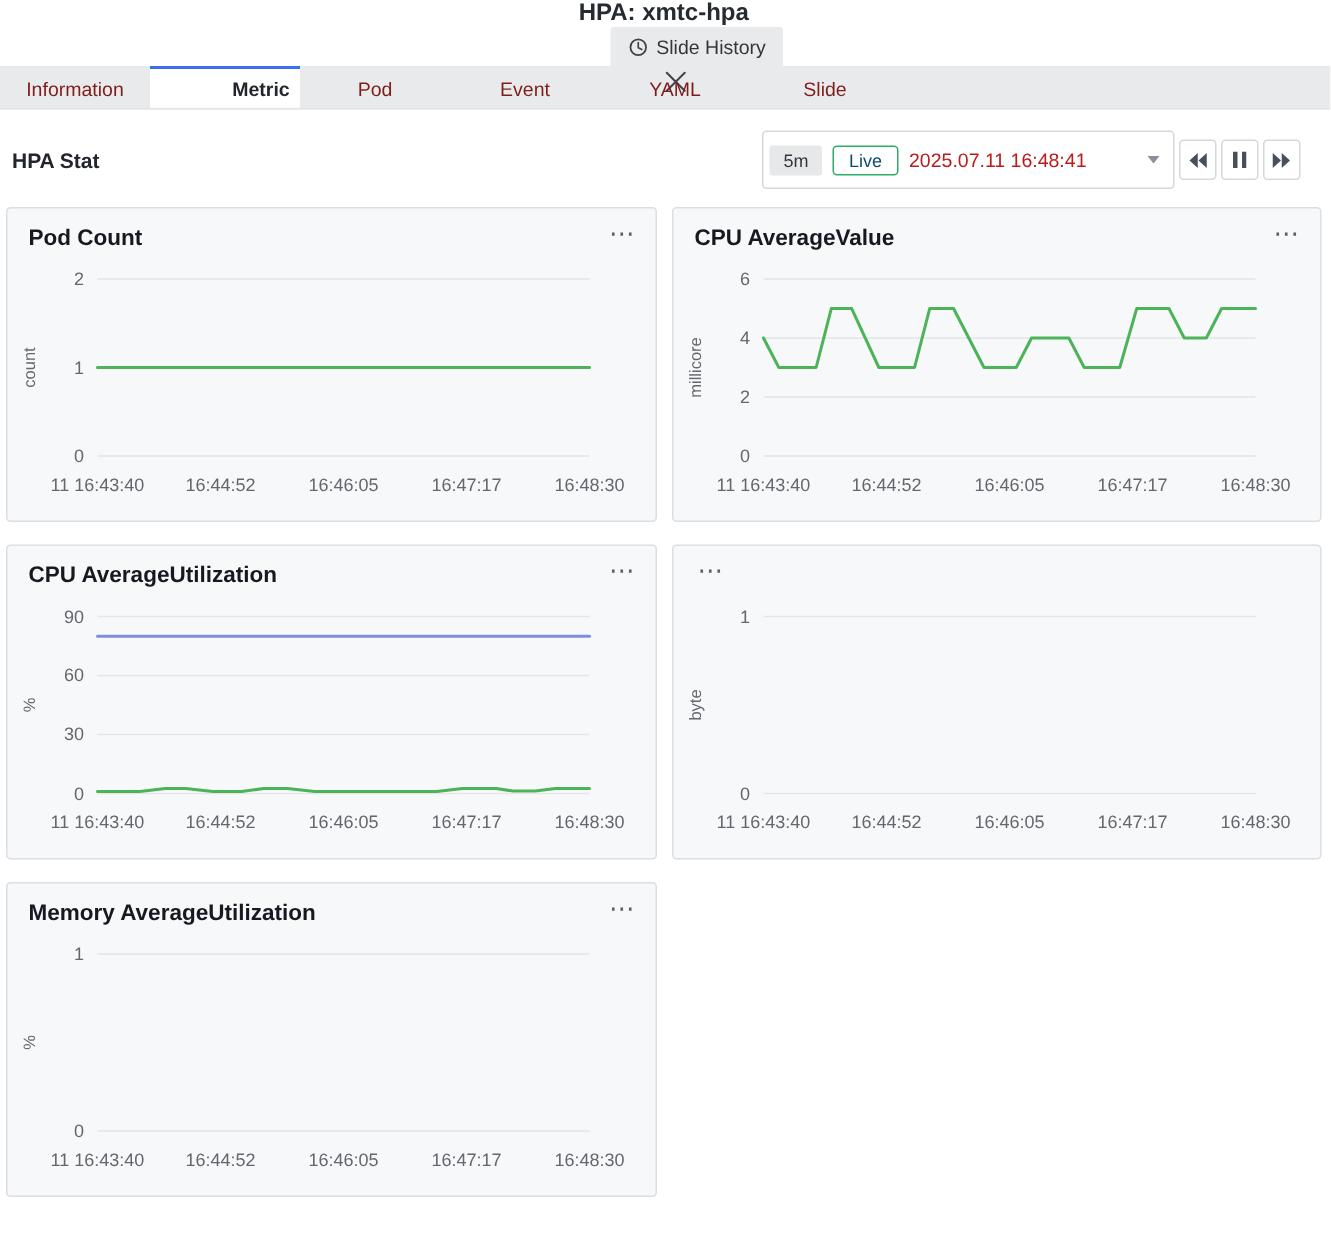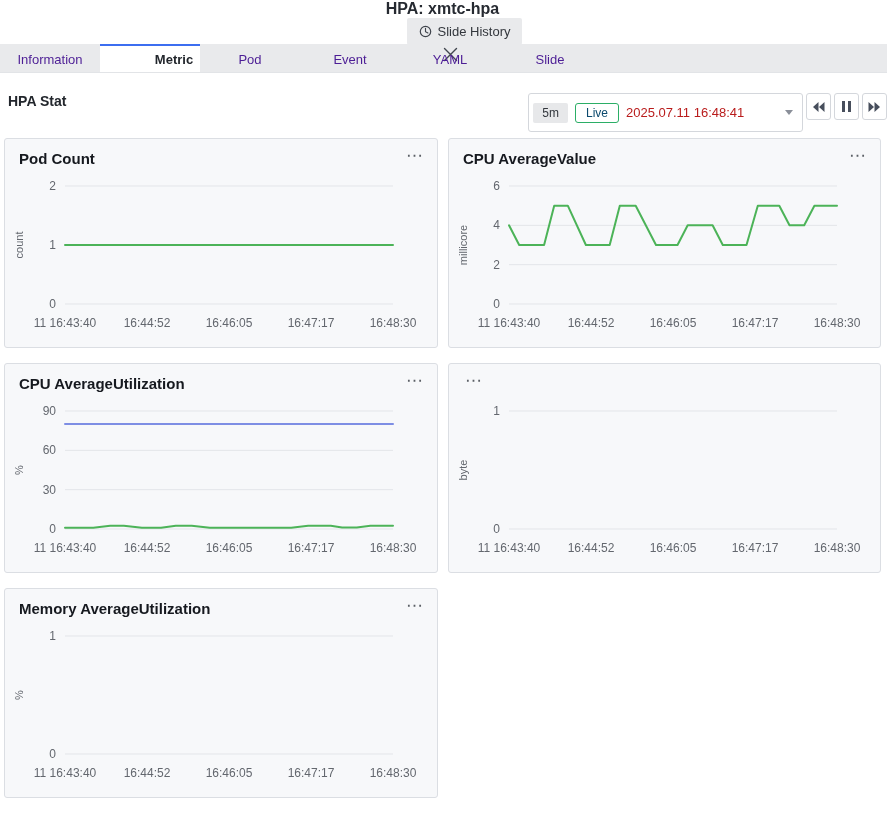--- a/index.html
+++ b/index.html
@@ -8,25 +8,25 @@
     font-family:"Liberation Sans", sans-serif;color:#33373d;
   }
   
   .header{display:flex;align-items:center;height:44px;padding:0 10px 0 8px;background:#fff;flex-direction:column;}
   .page-title{flex:1;font-size:16px;font-weight:bold;color:#262a31;}
   .slide-btn{display:flex;align-items:center;gap:6px;background:#e9eaec;border:none;border-radius:2px;
     padding:6px 12px;font-size:13px;color:#33373d;cursor:pointer;font-family:inherit;margin-left:44px;}
   .close-btn{margin-left:16px;cursor:pointer;display:flex;align-items:center;padding:2px;}
   
   .tabbar{display:flex;background:#e9eaec;height:28px;border-bottom:1px solid #e2e4e7;}
-  .tab{width:100px;display:flex;align-items:center;justify-content:center;font-size:13px;color:#4c1d95;
+  .tab{width:100px;display:flex;align-items:center;justify-content:center;font-size:13px;color:#7f1d1d;
     cursor:pointer;border-top:2px solid transparent;box-sizing:border-box;height:28px;}
   .tab.active{background:#ffffff;color:#22262c;font-weight:bold;border-top-color:#3c6ef0;padding-left:48px;}
   
-  .toolbar{display:flex;margin:20px 0 0 8px;height:27px;}
+  .toolbar{display:flex;align-items:center;margin:20px 20px 0 8px;height:27px;}
   .section-title{flex:1;font-size:14px;font-weight:bold;color:#22262c;}
   .timebox{display:flex;align-items:center;border:1px solid #d4d7dc;border-radius:3px;height:39px;
     box-sizing:border-box;padding:0 9px 0 4px;gap:7px;background:#fff;cursor:pointer;}
   .badge-5m{background:#e7e8ea;border-radius:2px;font-size:12px;padding:3px 9px;color:#33373d;cursor:pointer;}
   .badge-live{border:1px solid #2bae66;color:#0c4a6e;border-radius:3px;font-size:12px;padding:2px 10px;
     background:#fff;cursor:pointer;}
   .datetime{font-size:13px;color:#b91c1c;min-width:148px;}
   .caret{width:0;height:0;border-left:4px solid transparent;border-right:4px solid transparent;
     border-top:5px solid #8a8f99;margin-left:4px;}
   .pb-btn{width:25px;height:27px;border:1px solid #d4d7dc;border-radius:3px;background:#fff;display:flex;

